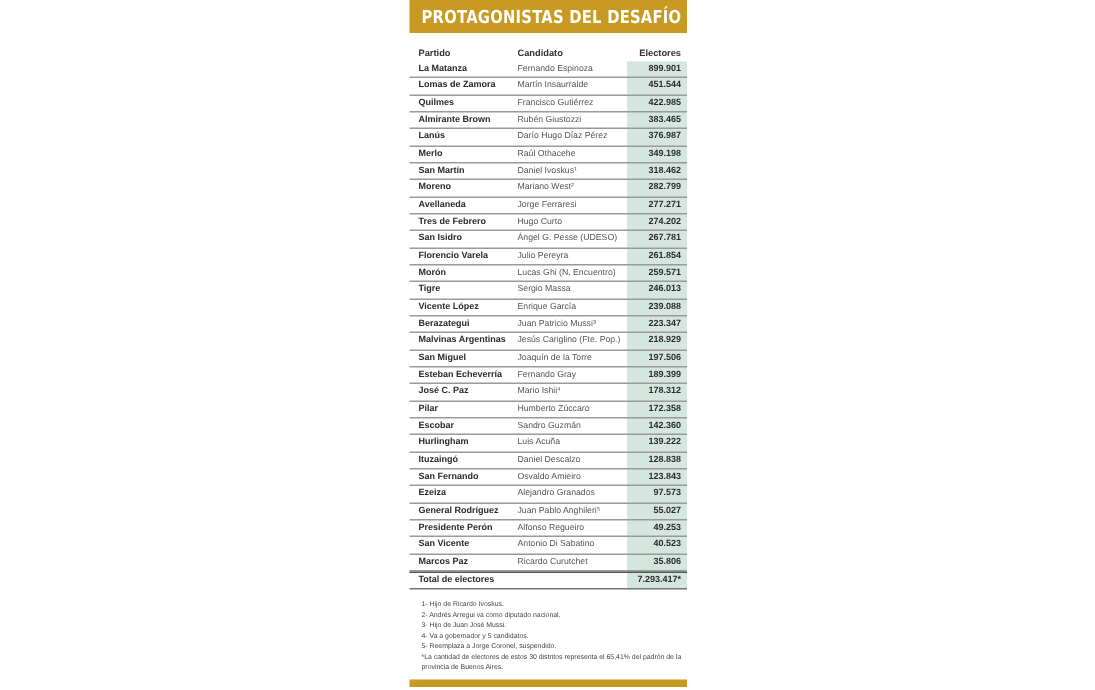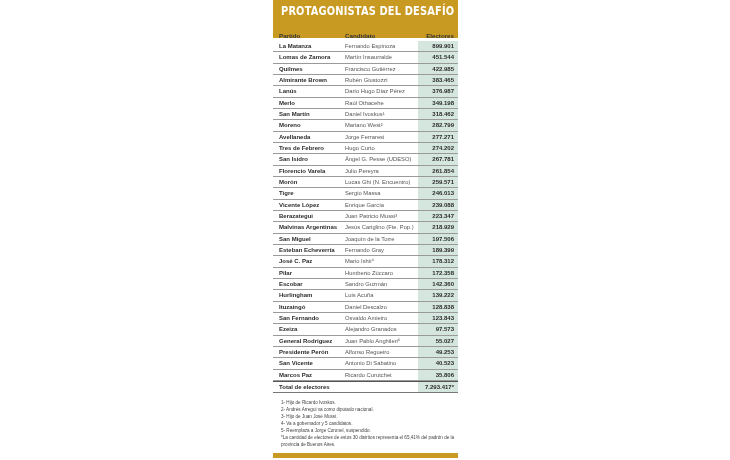--- a/index.html
+++ b/index.html
@@ -5,21 +5,21 @@
   html, body { margin: 0; padding: 0; }
   body {
     width: 730px; height: 460px; background: #ffffff;
     position: relative; overflow: hidden;
     font-family: "Liberation Sans", sans-serif;
   }
   .graphic {
     position: absolute; left: 273px; top: 0; width: 185px; height: 460px;
   }
   .title-bar {
-    position: absolute; left: 0; top: 0; width: 185px; height: 38px;
+    position: absolute; left: 0; top: 0; width: 185px; height: 22px;
     background: #c99a22;
   }
   .title-bar span {
     position: absolute; left: 8px; top: 4px;
     color: #ffffff; font-weight: bold; font-size: 12px; letter-spacing: 0.2px;
     font-family: "DejaVu Sans", sans-serif; transform: scaleX(0.82); transform-origin: left top;
     white-space: nowrap;
   }
   .thead {
     position: absolute; left: 0; top: 29px; width: 185px; height: 12px;

